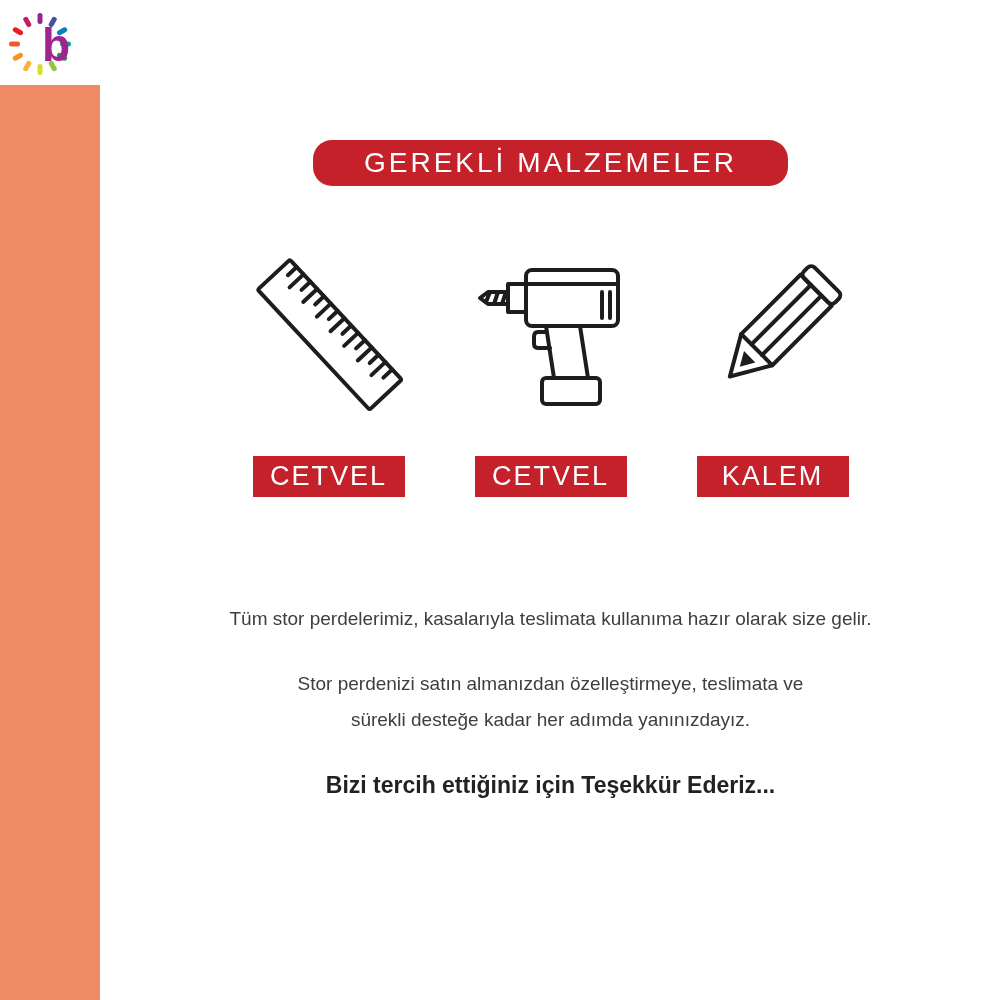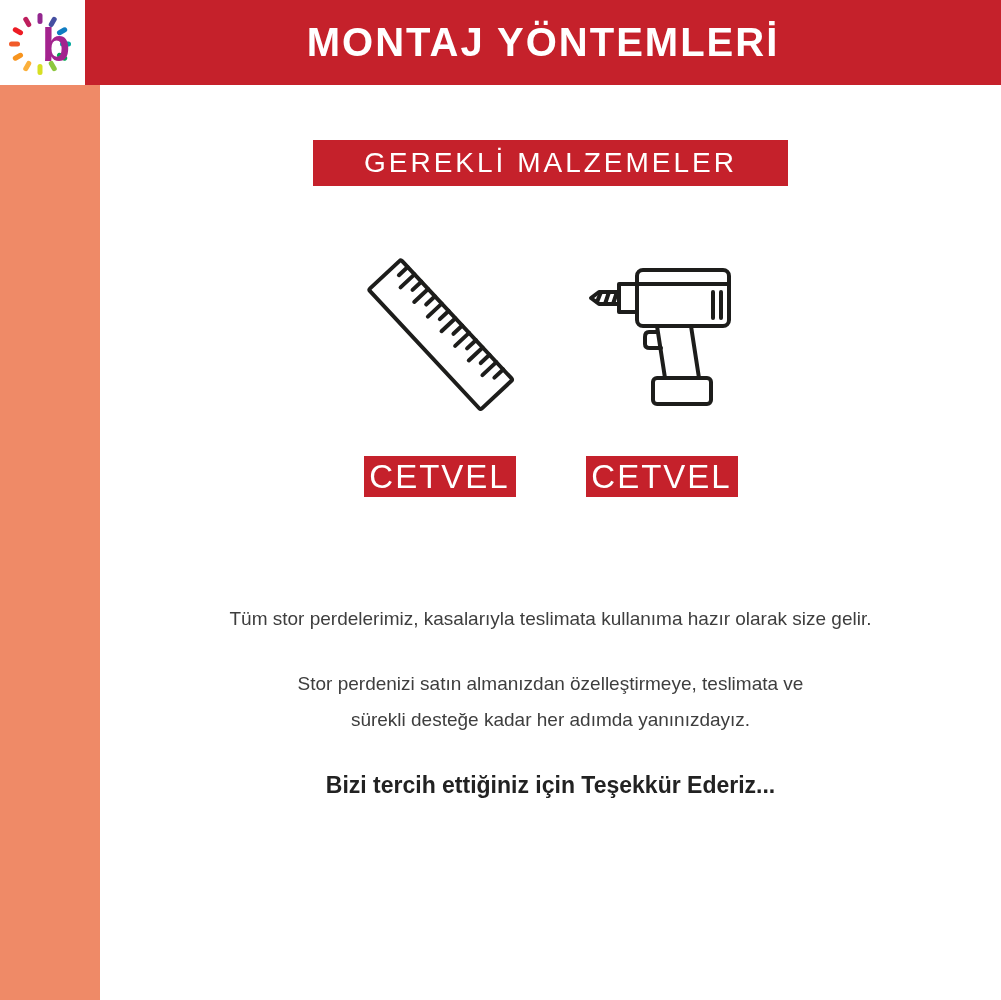--- a/index.html
+++ b/index.html
@@ -25,29 +25,29 @@
 
   
   .stripe { position:absolute; top:85px; left:0; width:100px; height:915px; background:var(--orange); }
 
   
   main { position:absolute; top:85px; left:100px; width:901px; height:915px; }
 
   .section-heading {
     margin:55px auto 0; width:475px; height:46px;
     background:var(--red); color:#fff; font-size:28px; letter-spacing:3px;
-    display:flex; align-items:center; justify-content:center; white-space:nowrap;
+    display:flex; align-items:center; justify-content:center; white-space:nowrap;border-radius:19px;
   }
 
   .tools-row { margin-top:66px; display:flex; justify-content:center; gap:70px; }
   .tool { width:152px; display:flex; flex-direction:column; align-items:center; }
   .tool-icon { width:150px; height:166px; display:block; }
   .tool-label {
     margin-top:38px; width:152px; height:41px;
-    background:var(--red); color:#fff; font-size:33px; letter-spacing:2px;
+    background:var(--red); color:#fff; font-size:27px; letter-spacing:2px;
     display:flex; align-items:center; justify-content:center; white-space:nowrap;
   }
 
   .paragraphs {
     position:absolute; top:520px; left:0; width:100%;
     text-align:center; color:var(--ink); font-size:19px;
   }
   .paragraphs p { line-height:28px; margin-bottom:33px; }
   p.two-line { line-height:36px; white-space:pre-line; }
   p.thanks { font-weight:bold; color:#222; font-size:23px; }
@@ -70,23 +70,20 @@
         <rect x="37.5" y="13" width="5" height="11" rx="2.5" fill="#fbb03b" transform="rotate(210 40 44)"></rect>
         <rect x="37.5" y="13" width="5" height="11" rx="2.5" fill="#f7941e" transform="rotate(240 40 44)"></rect>
         <rect x="37.5" y="13" width="5" height="11" rx="2.5" fill="#f15a29" transform="rotate(270 40 44)"></rect>
         <rect x="37.5" y="13" width="5" height="11" rx="2.5" fill="#ed1c24" transform="rotate(300 40 44)"></rect>
         <rect x="37.5" y="13" width="5" height="11" rx="2.5" fill="#be1e5d" transform="rotate(330 40 44)"></rect>
       </g>
       <text x="42" y="61" font-size="46" font-weight="bold" fill="#a3238e">b</text>
     </svg>
   </div>
 
-  <div class="header-bar">
-    <h1>MONTAJ YÖNTEMLERİ</h1>
-  </div>
 
   <aside class="stripe"></aside>
 
   <main>
 
     <div class="section-heading">GEREKLİ MALZEMELER</div>
 
     <div class="tools-row">
 
       <div class="tool">
@@ -127,20 +124,33 @@
             <line x1="134" y1="40" x2="134" y2="66"></line>
             <path d="M70 74 L78 126 L112 126 L104 74"></path>
             <path d="M70 80 L62 80 Q58 80 58 85 L58 92 Q58 96 63 96 L74 96"></path>
             <rect x="66" y="126" width="58" height="26" rx="4"></rect>
           </g>
         </svg>
         <div class="tool-label">CETVEL</div>
       </div>
 
 
+      <div class="tool">
+        <svg class="tool-icon" viewBox="0 0 150 166">
+          <g transform="rotate(45 75 80)" fill="none" stroke="#1d1d1b" stroke-width="4" stroke-linejoin="round" stroke-linecap="round">
+            <rect x="54" y="20" width="44" height="84"></rect>
+            <line x1="68.5" y1="20" x2="68.5" y2="104"></line>
+            <line x1="83.5" y1="20" x2="83.5" y2="104"></line>
+            <rect x="54" y="5" width="44" height="15" rx="5"></rect>
+            <path d="M54 104 L76 142 L98 104"></path>
+            <path d="M68 114 L76 128 L84 114 Z" fill="#1d1d1b" stroke="none"></path>
+          </g>
+        </svg>
+        <div class="tool-label">KALEM</div>
+      </div>
 
     </div>
 
     <div class="paragraphs">
       <p>Tüm stor perdelerimiz, kasalarıyla teslimata kullanıma hazır olarak size gelir.</p>
       <p class="two-line">Stor perdenizi satın almanızdan özelleştirmeye, teslimata ve
 sürekli desteğe kadar her adımda yanınızdayız.</p>
       <p class="thanks">Bizi tercih ettiğiniz için Teşekkür Ederiz...</p>
     </div>
 

